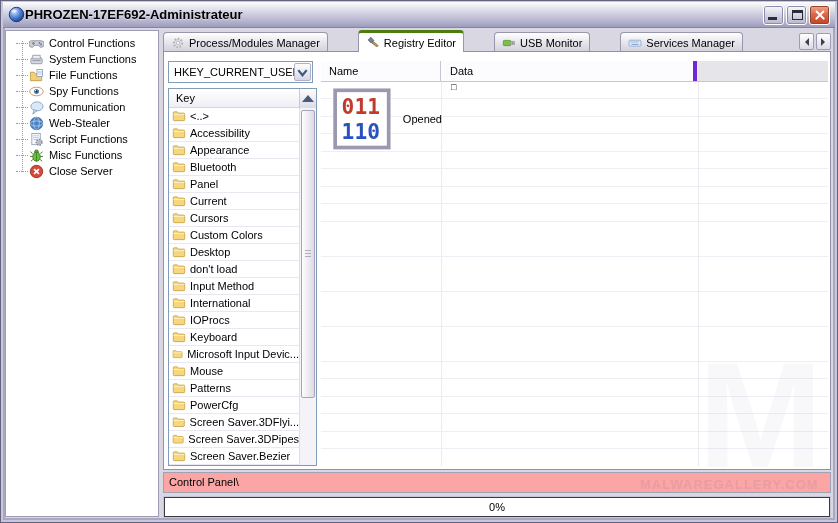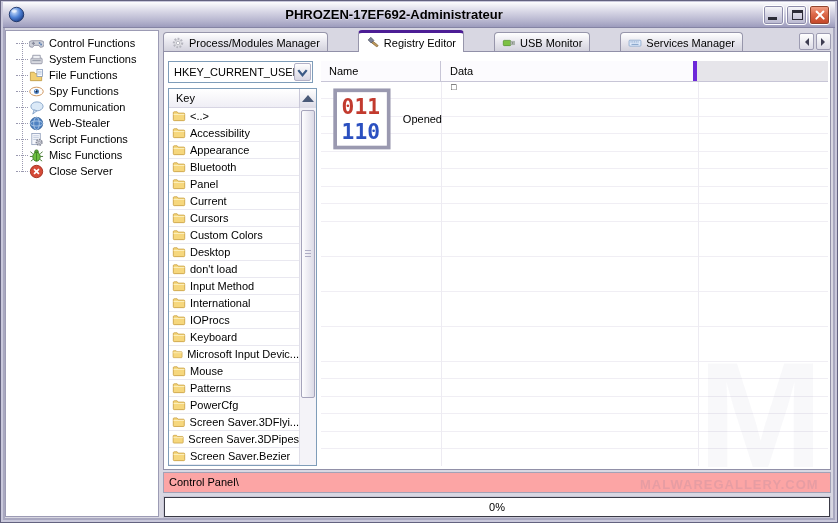--- a/index.html
+++ b/index.html
@@ -8,21 +8,21 @@
 
   .screen { position:relative; width:838px; height:523px; background:#d8d7e2;
     box-shadow: inset 0 0 0 1px #63627f, inset 0 0 0 3px #c9c8db, inset 0 0 0 5px #a9a8c0; }
 
   
   .titlebar { position:absolute; left:3px; top:2px; right:3px; height:26px;
     background:linear-gradient(#fdfdfe,#d6d5e5 40%,#b4b3cd 78%,#9d9cbd);
     border-bottom:1px solid #8584a4; display:flex; align-items:center; }
   .app-icon { width:17px; height:17px; margin-left:5px; flex:none; }
   .title-text { font-size:13px; font-weight:bold; margin-left:0; flex:1;
-    text-shadow:0 1px 0 rgba(255,255,255,.4); white-space:nowrap; overflow:hidden;text-align:center; }
+    text-shadow:0 1px 0 rgba(255,255,255,.4); white-space:nowrap; overflow:hidden; }
   .winbtns { display:flex; gap:2px; margin-right:5px; }
   .winbtn { width:21px; height:20px; border-radius:3px; border:1px solid #fff; position:relative;
     background:linear-gradient(#fafafc,#d9d8e6 45%,#bdbcd2 90%); box-shadow:0 0 0 1px #8d8cab inset; }
   .winbtn.close { background:linear-gradient(#f3a68c,#dd6a4b 45%,#c64a2b 90%); box-shadow:0 0 0 1px #92442e inset; }
   .glyph-min { position:absolute; left:4px; bottom:4px; width:9px; height:3px; background:#2c2c38; }
   .glyph-max { position:absolute; left:5px; top:4px; width:11px; height:10px; border:1px solid #2c2c38; border-top-width:3px; background:transparent; }
   .glyph-close { position:absolute; inset:0; }
   .glyph-close:before,.glyph-close:after { content:""; position:absolute; left:4px; top:8.5px; width:12px; height:2.4px; background:#fff; border-radius:1px; }
   .glyph-close:before { transform:rotate(45deg); } .glyph-close:after { transform:rotate(-45deg); }
 
@@ -36,21 +36,21 @@
   .side-item .icon { width:15px; height:15px; margin-right:5px; flex:none; }
   .side-item .icon svg { width:15px; height:15px; display:block; }
 
   
   .tabbar { position:absolute; left:163px; top:30px; width:604px; height:22px;
     display:flex; align-items:flex-end; overflow:hidden;gap:28px; }
   .tab { flex:none; height:20px; display:flex; align-items:center; gap:4px; padding:0 7px;
     border:1px solid #9796ab; border-bottom:none; border-radius:4px 4px 0 0; margin-right:2px;
     background:linear-gradient(#ffffff,#e9e8ef 45%,#d1d0db); white-space:nowrap; }
   .tab svg { width:14px; height:14px; display:block; }
-  .tab.active { height:22px; background:#fff; border-top:3px solid #4c1d95; position:relative; z-index:4; font-weight:normal; }
+  .tab.active { height:22px; background:#fff; border-top:3px solid #4d7c0f; position:relative; z-index:4; font-weight:normal; }
   .tabscroll { position:absolute; top:33px; right:7px; display:flex; gap:2px; z-index:6; }
   .tsbtn { width:15px; height:17px; border:1px solid #9d9cb2; border-radius:2px;
     background:linear-gradient(#ffffff,#dcdbe6); display:flex; align-items:center; justify-content:center; }
   .tri-left { width:0; height:0; border:4px solid transparent; border-right-color:#3e3e52; margin-left:-3px; }
   .tri-right { width:0; height:0; border:4px solid transparent; border-left-color:#3e3e52; margin-right:-3px; }
 
   
   .panel { position:absolute; left:163px; top:51px; width:668px; height:419px;
     background:#fff; border:1px solid #9190a8; z-index:2; }
 

